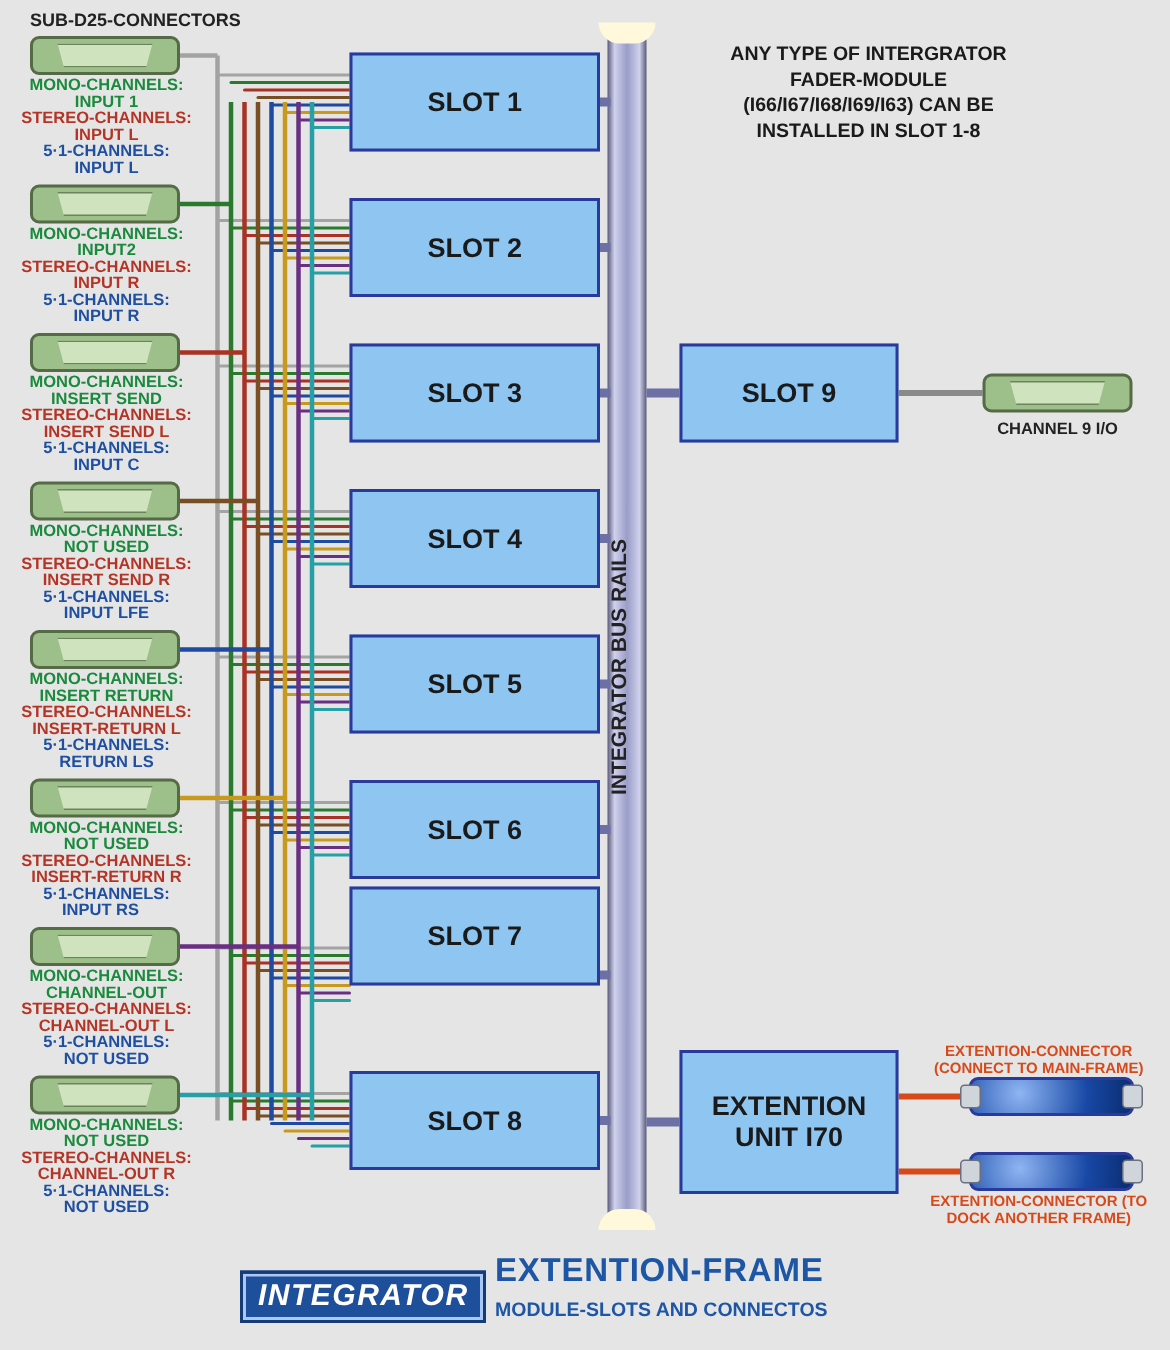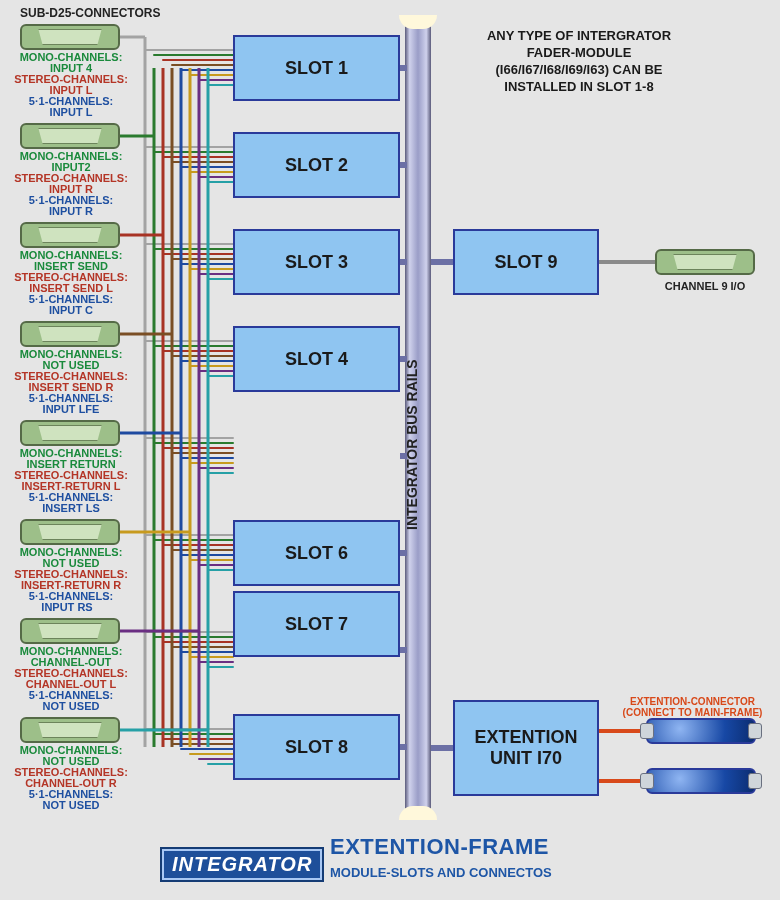--- a/index.html
+++ b/index.html
@@ -145,32 +145,33 @@
       <line x1="599" y1="781" x2="640" y2="781" stroke="#d8491a" stroke-width="4"></line>
     </svg>
 
   <div class="brand">INTEGRATOR</div>
   <div class="title1">EXTENTION-FRAME</div>
   <div class="title2">MODULE-SLOTS AND CONNECTOS</div>
 <div class="slot" style="top: 35px;">SLOT 1</div>
     <div class="slot" style="top: 132px;">SLOT 2</div>
     <div class="slot" style="top: 229px;">SLOT 3</div>
     <div class="slot" style="top: 326px;">SLOT 4</div>
+    <div class="slot" style="top: 423px;">SLOT 5</div>
     <div class="slot" style="top: 520px;">SLOT 6</div>
     <div class="slot" style="top: 591px;">SLOT 7</div>
     <div class="slot" style="top: 714px;">SLOT 8</div>
     <div class="slot" style="left: 453px; top: 229px; width: 146px; height: 66px;">SLOT 9</div>
     <div class="slot big" style="left: 453px; top: 700px; width: 146px; height: 96px;">EXTENTION
 UNIT
 I70</div>
     <div class="conn25-left" style="top: 24px;">
       <div class="db25"></div>
     </div>
     <div class="lbl grn" style="left: 12px; width: 118px; top: 52px;">MONO-CHANNELS:</div>
-    <div class="lbl grn" style="left: 12px; width: 118px; top: 63px;">INPUT 4</div>
+    <div class="lbl grn" style="left: 12px; width: 118px; top: 63px;">INPUT 1</div>
     <div class="lbl red" style="left: 12px; width: 118px; top: 74px;">STEREO-CHANNELS:</div>
     <div class="lbl red" style="left: 12px; width: 118px; top: 85px;">INPUT L</div>
     <div class="lbl blu" style="left: 12px; width: 118px; top: 96px;">5·1-CHANNELS:</div>
     <div class="lbl blu" style="left: 12px; width: 118px; top: 107px;">INPUT L</div>
     <div class="conn25-left" style="top: 123px;">
       <div class="db25"></div>
     </div>
     <div class="lbl grn" style="left: 12px; width: 118px; top: 151px;">MONO-CHANNELS:</div>
     <div class="lbl grn" style="left: 12px; width: 118px; top: 162px;">INPUT2</div>
     <div class="lbl red" style="left: 12px; width: 118px; top: 173px;">STEREO-CHANNELS:</div>
@@ -196,21 +197,21 @@
     <div class="lbl blu" style="left: 12px; width: 118px; top: 393px;">5·1-CHANNELS:</div>
     <div class="lbl blu" style="left: 12px; width: 118px; top: 404px;">INPUT LFE</div>
     <div class="conn25-left" style="top: 420px;">
       <div class="db25"></div>
     </div>
     <div class="lbl grn" style="left: 12px; width: 118px; top: 448px;">MONO-CHANNELS:</div>
     <div class="lbl grn" style="left: 12px; width: 118px; top: 459px;">INSERT RETURN</div>
     <div class="lbl red" style="left: 12px; width: 118px; top: 470px;">STEREO-CHANNELS:</div>
     <div class="lbl red" style="left: 12px; width: 118px; top: 481px;">INSERT-RETURN L</div>
     <div class="lbl blu" style="left: 12px; width: 118px; top: 492px;">5·1-CHANNELS:</div>
-    <div class="lbl blu" style="left: 12px; width: 118px; top: 503px;">INSERT LS</div>
+    <div class="lbl blu" style="left: 12px; width: 118px; top: 503px;">RETURN LS</div>
     <div class="conn25-left" style="top: 519px;">
       <div class="db25"></div>
     </div>
     <div class="lbl grn" style="left: 12px; width: 118px; top: 547px;">MONO-CHANNELS:</div>
     <div class="lbl grn" style="left: 12px; width: 118px; top: 558px;">NOT USED</div>
     <div class="lbl red" style="left: 12px; width: 118px; top: 569px;">STEREO-CHANNELS:</div>
     <div class="lbl red" style="left: 12px; width: 118px; top: 580px;">INSERT-RETURN R</div>
     <div class="lbl blu" style="left: 12px; width: 118px; top: 591px;">5·1-CHANNELS:</div>
     <div class="lbl blu" style="left: 8px; width: 118px; top: 602px;">INPUT RS</div>
     <div class="conn25-left" style="top: 618px;">
@@ -231,13 +232,14 @@
     <div class="lbl red" style="left: 12px; width: 118px; top: 778px;">CHANNEL-OUT R</div>
     <div class="lbl blu" style="left: 12px; width: 118px; top: 789px;">5·1-CHANNELS:</div>
     <div class="lbl blu" style="left: 12px; width: 118px; top: 800px;">NOT USED</div>
     <div class="conn25-right" style="top: 249px;">
       <div class="db25"></div>
     </div>
     <div class="ch9">CHANNEL 9 I/O</div>
     <div class="ext-conn" style="top: 718px;"></div>
     <div class="ext-lbl" style="top: 696px;">EXTENTION-CONNECTOR (CONNECT TO MAIN-FRAME)</div>
     <div class="ext-conn" style="top: 768px;"></div>
+    <div class="ext-lbl" style="top: 796px;">EXTENTION-CONNECTOR (TO DOCK ANOTHER FRAME)</div>
   </div>
 
 </body></html>

